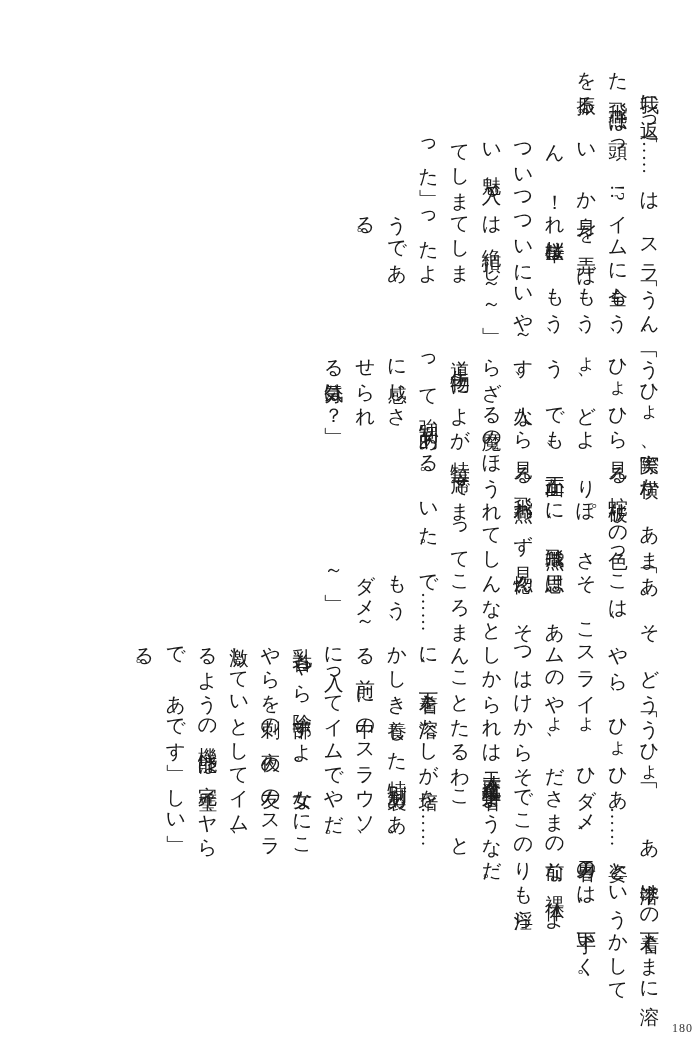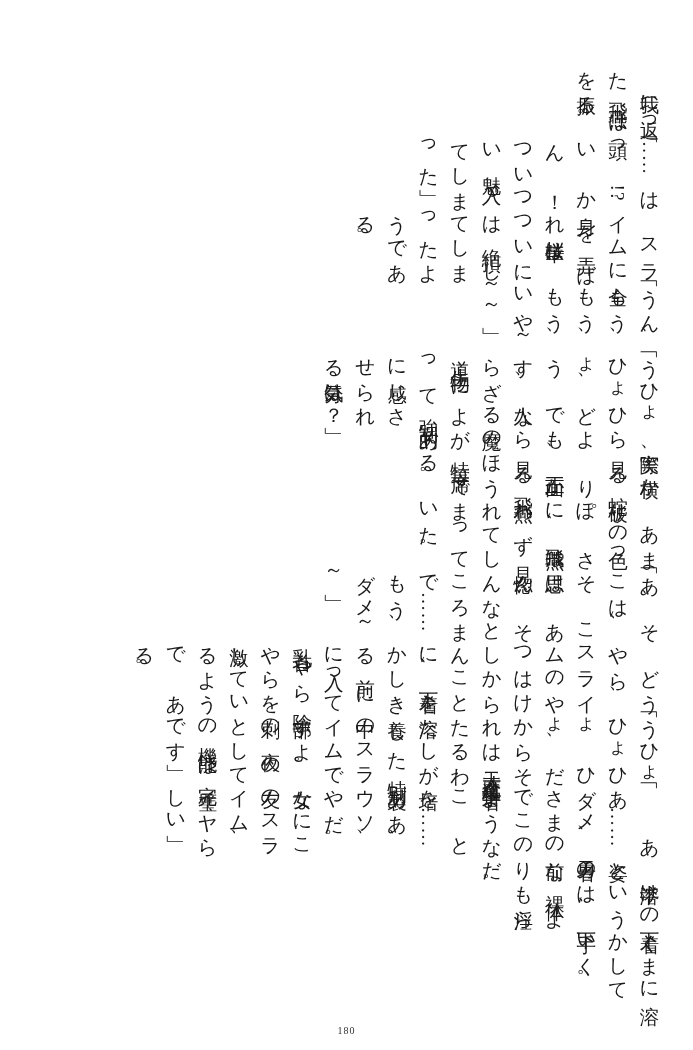--- a/index.html
+++ b/index.html
@@ -44,22 +44,22 @@
     padding: 0;
     white-space: pre-wrap;
     text-align: justify;
     word-break: break-all;
   }
   #page-number {
     position: absolute;
     left: 0;
     right: 0;
     bottom: 14px;
-    text-align: center;
-    font-size: 10px;
+    text-align: right;
+    font-size: 12px;
     color: #333333;
     font-family: "Liberation Serif", "DejaVu Serif", serif;
     letter-spacing: 1px;
   }
 </style>
 </head>
 <body>
 
 <div id="page">
 

